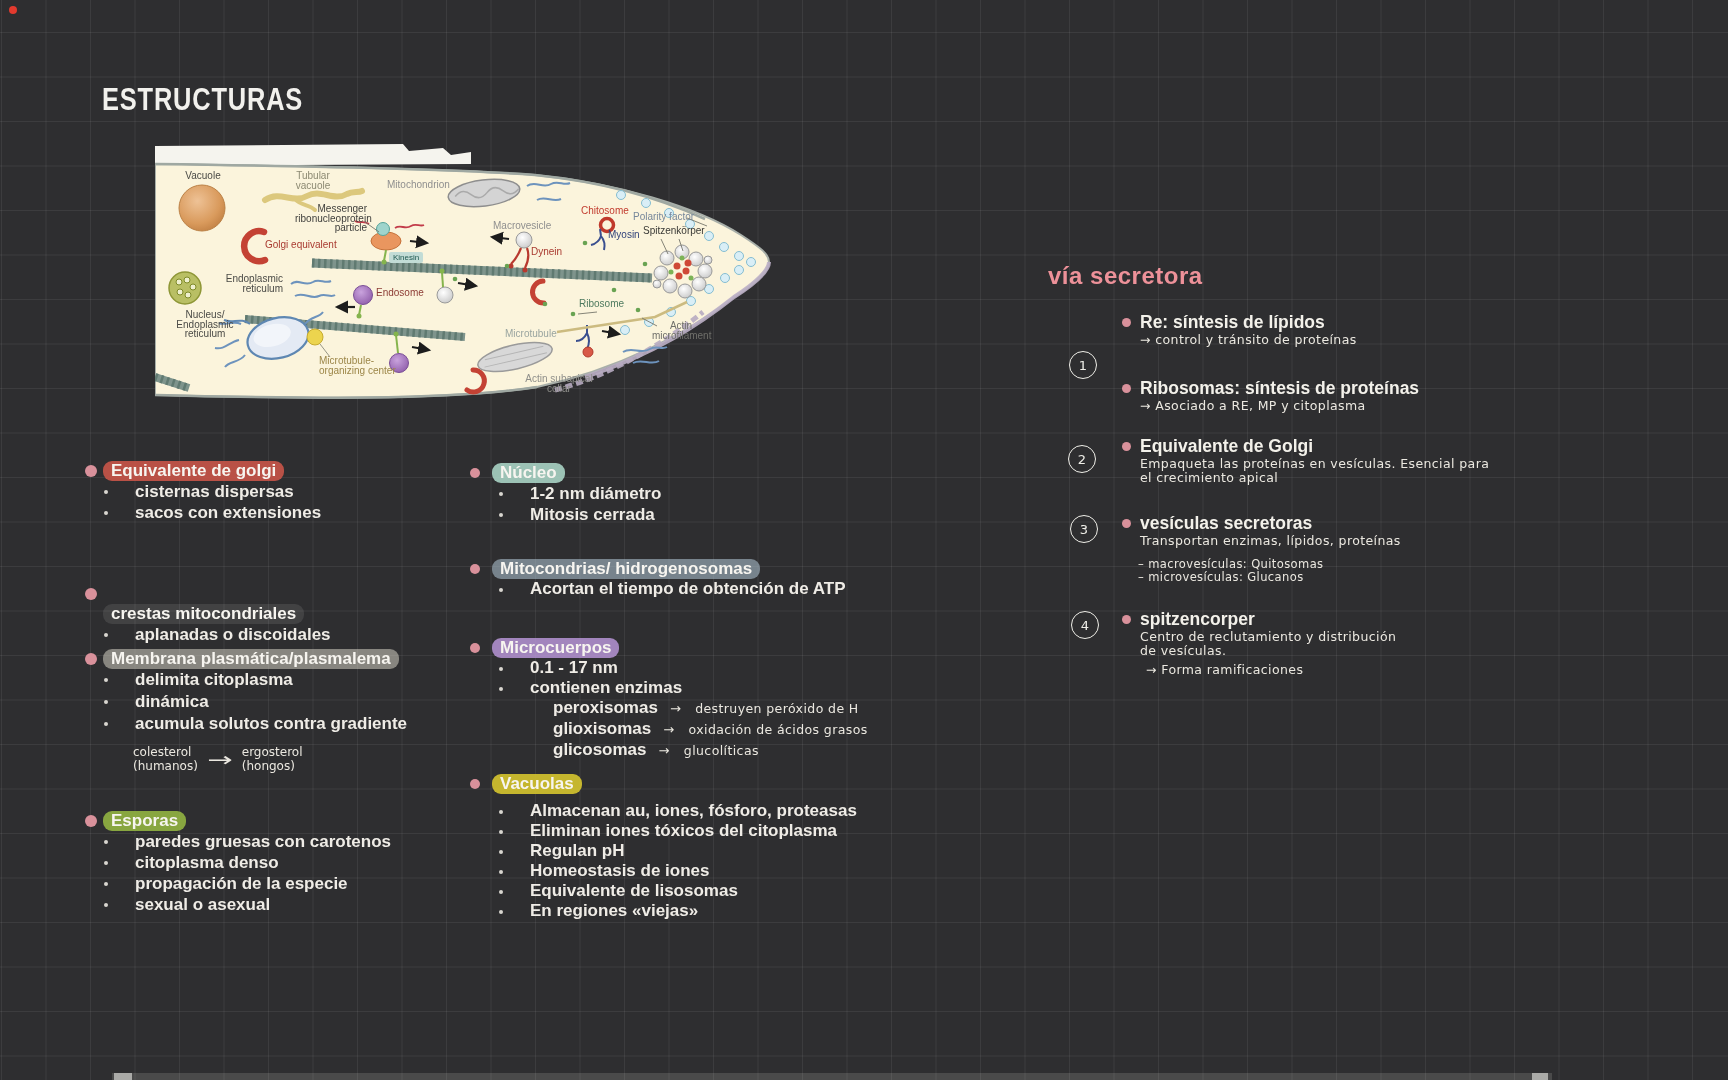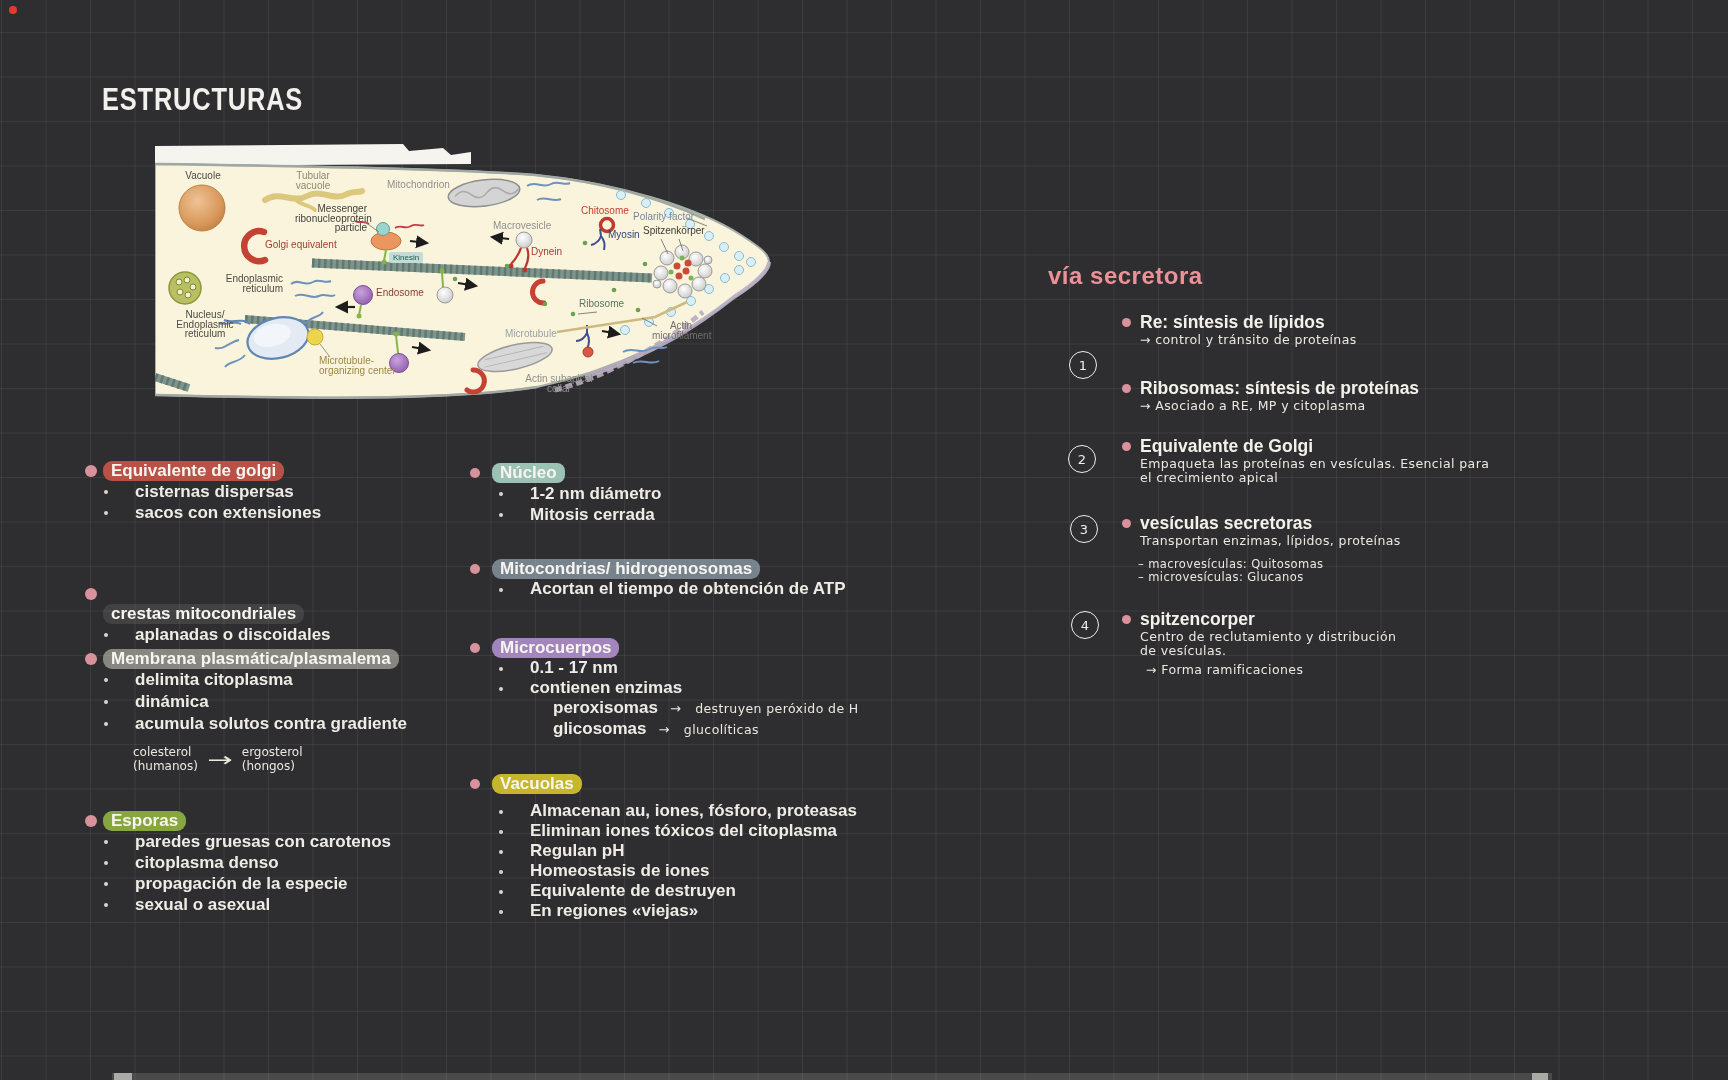--- a/index.html
+++ b/index.html
@@ -33,21 +33,21 @@
 
   
   .note-sec{position:absolute;font-size:17px;font-weight:600;color:#efece6;}
   .hdr{display:flex;align-items:center;white-space:nowrap;}
   .dot{width:12px;height:12px;border-radius:50%;background:#d9919b;margin-right:6px;flex:0 0 auto;}
   .hl{padding:0 8px;border-radius:9px;line-height:20px;color:#f7f5f0;}
   .hl-red{background:rgba(198,85,73,0.92);}
   .hl-faint{background:rgba(200,200,200,0.13);margin-top:40px;}
   .hl-cream{background:rgba(226,222,208,0.5);}
   .hl-green{background:rgba(146,180,67,0.9);}
-  .hl-mint{background:rgba(168,211,196,0.9);border-radius:8px;}
+  .hl-mint{background:rgba(168,211,196,0.9);}
   .hl-steel{background:rgba(169,189,201,0.6);}
   .hl-lav{background:rgba(182,148,214,0.85);}
   .hl-yellow{background:rgba(210,194,47,0.92);}
   .sub{position:relative;padding-left:50px;line-height:21px;white-space:nowrap;}
   .sub::before{content:"";position:absolute;left:19px;top:9px;width:4px;height:4px;border-radius:50%;background:#d9d6d0;}
   .mid .dot{width:10px;height:10px;margin-right:12px;}
   .mid .sub{padding-left:60px;}
   .mid .sub::before{left:29px;}
   .mid .sub{line-height:20px;}
   .enz{padding-left:83px;line-height:20px;white-space:nowrap;}
@@ -385,35 +385,38 @@
   <div class="hdr">
     <span class="dot"></span>
     <span class="hl hl-lav">Microcuerpos</span>
   </div>
   <div class="sub">0.1 - 17 nm</div>
   <div class="sub">contienen enzimas</div>
   <div class="enz">
     <span>peroxisomas</span><span class="hw harrow">→</span><span class="hw">destruyen peróxido de H</span>
   </div>
   <div class="enz">
+    <span>glioxisomas</span><span class="hw harrow">→</span><span class="hw">oxidación de ácidos grasos</span>
+  </div>
+  <div class="enz">
     <span>glicosomas</span><span class="hw harrow">→</span><span class="hw">glucolíticas</span>
   </div>
 </div>
 
 <div class="note-sec mid" style="left:470px;top:774px;">
   <div class="hdr">
     <span class="dot"></span>
     <span class="hl hl-yellow">Vacuolas</span>
   </div>
   <div style="height:7px;"></div>
   <div class="sub">Almacenan au, iones, fósforo, proteasas</div>
   <div class="sub">Eliminan iones tóxicos del citoplasma</div>
   <div class="sub">Regulan pH</div>
   <div class="sub">Homeostasis de iones</div>
-  <div class="sub">Equivalente de destruyen</div>
+  <div class="sub">Equivalente de lisosomas</div>
   <div class="sub">En regiones «viejas»</div>
 </div>
 
 <div class="sec-title">vía secretora</div>
 
 <div class="sec-item" style="top:311px;">
   <div class="hdr">
     <span class="dot"></span>
     <span>Re: síntesis de lípidos</span>
   </div>

